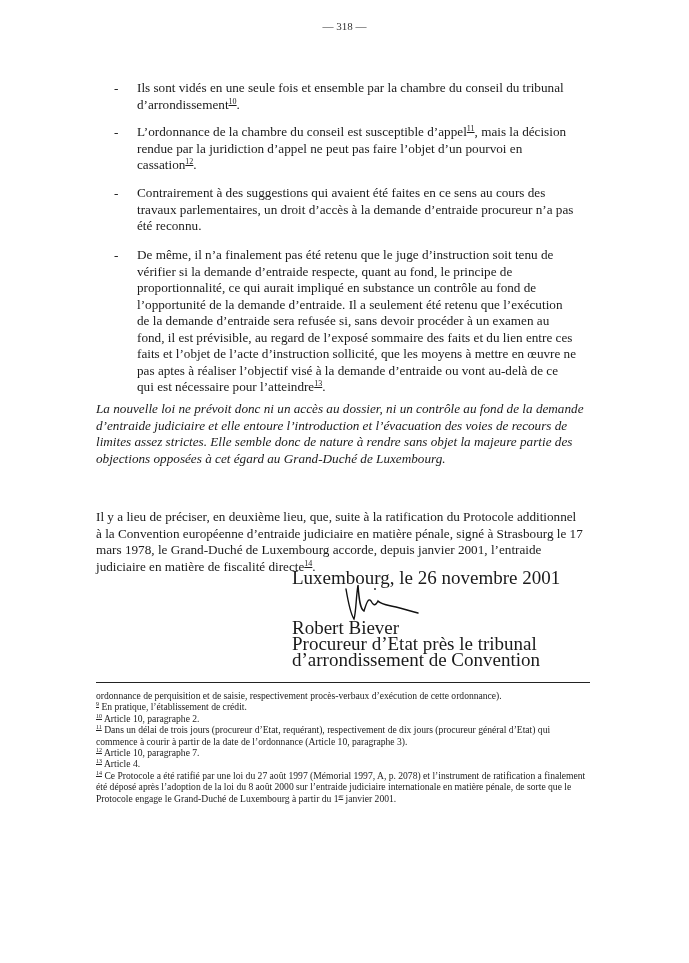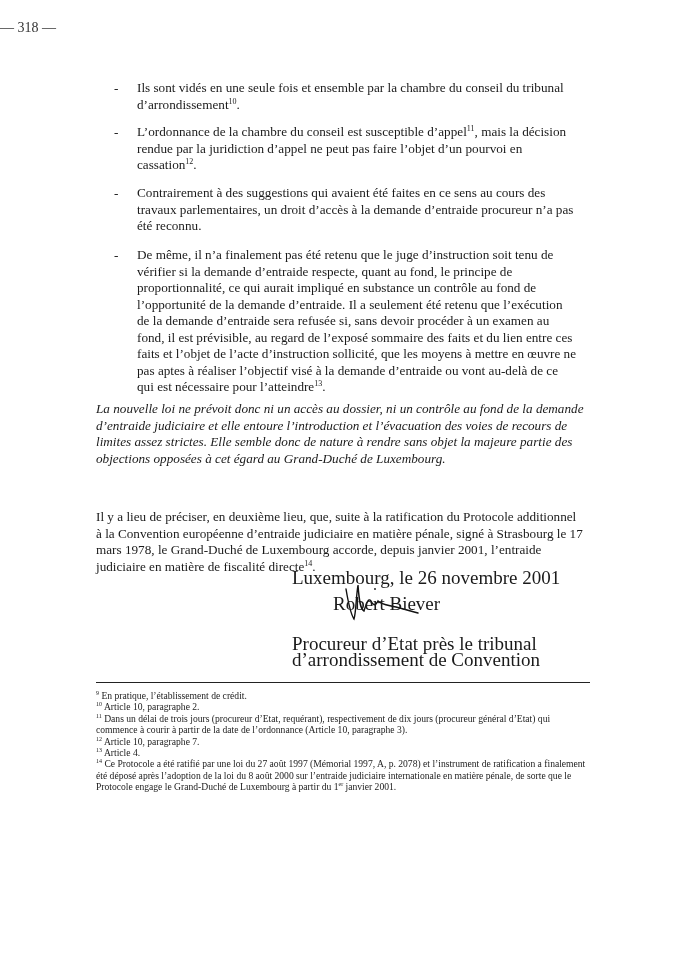--- a/index.html
+++ b/index.html
@@ -1,24 +1,24 @@
 <!DOCTYPE html>
 <html><head>
 <meta charset="utf-8">
 <style>
   html, body { margin: 0; padding: 0; background: #ffffff; }
   body { width: 689px; height: 963px; position: relative; overflow: hidden;
          font-family: "Liberation Serif", serif; color: #1a1a1a; }
-  .page-number { position: absolute; top: 20px; left: 0; width: 689px; text-align: left;
-                 font-size: 14px; color: #333; }
+  .page-number { position: absolute; top: 20px; left: 0; width: 689px; text-align: center;
+                 font-size: 11px; color: #333; }
   .bullet { position: absolute; left: 114px; width: 464px; font-size: 13.2px; line-height: 16.5px; }
   .bullet .dash { position: absolute; left: 0; top: 0; }
   .bullet .btext { margin-left: 23px; }
   .para { position: absolute; left: 96px; width: 488px; font-size: 13.2px; line-height: 16.5px; }
-  sup { font-size: 8px; line-height: 0; vertical-align: 5px; }
+  sup { font-size: 8px; line-height: 0; vertical-align: 5px; text-decoration: underline; }
   .sig-block { position: absolute; left: 292px; font-size: 19px; line-height: 16.5px; }
   .signature { position: absolute; left: 342px; top: 583px; width: 80px; height: 40px; }
   .fn-rule { position: absolute; left: 96px; top: 682px; width: 494px; height: 0;
              border-top: 1px solid #222; }
   .footnotes { position: absolute; left: 96px; top: 690px; width: 494px;
                font-size: 9.6px; line-height: 11.4px; color: #222; }
   .footnotes p { margin: 0; }
   .footnotes sup { font-size: 6px; vertical-align: 4px; }
 </style>
 </head>
@@ -48,25 +48,26 @@
 
 <div class="para" style="top:401px;font-style:italic;">La nouvelle loi ne prévoit donc ni un accès au dossier, ni un contrôle au fond de la demande d’entraide judiciaire et elle entoure l’introduction et l’évacuation des voies de recours de limites assez strictes. Elle semble donc de nature à rendre sans objet la majeure partie des objections opposées à cet égard au Grand-Duché de Luxembourg.</div>
 
 <div class="para" style="top:467px;margin-top:42px;"><span>Il y a lieu de préciser, en deuxième lieu, que, suite à la ratification du Protocole additionnel à la Convention européenne d’entraide judiciaire en matière pénale, signé à Strasbourg le 17 mars 1978, le Grand-Duché de Luxembourg accorde, depuis janvier 2001, l’entraide judiciaire en matière de fiscalité directe</span><sup>14</sup><span>.</span></div>
 
 <div class="sig-block" style="top:570px;">Luxembourg, le 26 novembre 2001</div>
 <svg class="signature" viewBox="0 0 80 40">
   <path d="M4 6 C6 18, 8 30, 12 36 C14 30, 14 14, 16 2 C17 16, 18 26, 22 28 C24 22, 26 14, 29 18 C31 22, 33 24, 36 18 C40 22, 46 22, 54 24 C62 26, 68 28, 76 30" fill="none" stroke="#111" stroke-width="1.4" stroke-linecap="round"></path>
   <circle cx="33" cy="6" r="0.9" fill="#111"></circle>
 </svg>
-<div class="sig-block" style="top:596px;margin-left:41px;">Robert Biever</div>
+<div class="sig-block" style="top:620px;">Robert Biever</div>
 <div class="sig-block" style="top:636px;">Procureur d’Etat près le tribunal</div>
 <div class="sig-block" style="top:652px;">d’arrondissement de Convention</div>
 
 <div class="fn-rule"></div>
 <div class="footnotes">
+  <p><span>ordonnance de perquisition et de saisie, respectivement procès-verbaux d’exécution de cette ordonnance).</span></p>
   <p><sup>9</sup> <span>En pratique, l’établissement de crédit.</span></p>
   <p><sup>10</sup> <span>Article 10, paragraphe 2.</span></p>
   <p><sup>11</sup> <span>Dans un délai de trois jours (procureur d’Etat, requérant), respectivement de dix jours (procureur général d’Etat) qui commence à courir à partir de la date de l’ordonnance (Article 10, paragraphe 3).</span></p>
   <p><sup>12</sup> <span>Article 10, paragraphe 7.</span></p>
   <p><sup>13</sup> <span>Article 4.</span></p>
   <p><sup>14</sup> <span>Ce Protocole a été ratifié par une loi du 27 août 1997 (Mémorial 1997, A, p. 2078) et l’instrument de ratification a finalement été déposé après l’adoption de la loi du 8 août 2000 sur l’entraide judiciaire internationale en matière pénale, de sorte que le Protocole engage le Grand-Duché de Luxembourg à partir du 1</span><sup>er</sup><span> janvier 2001.</span></p>
 </div>
 
 </body></html>

